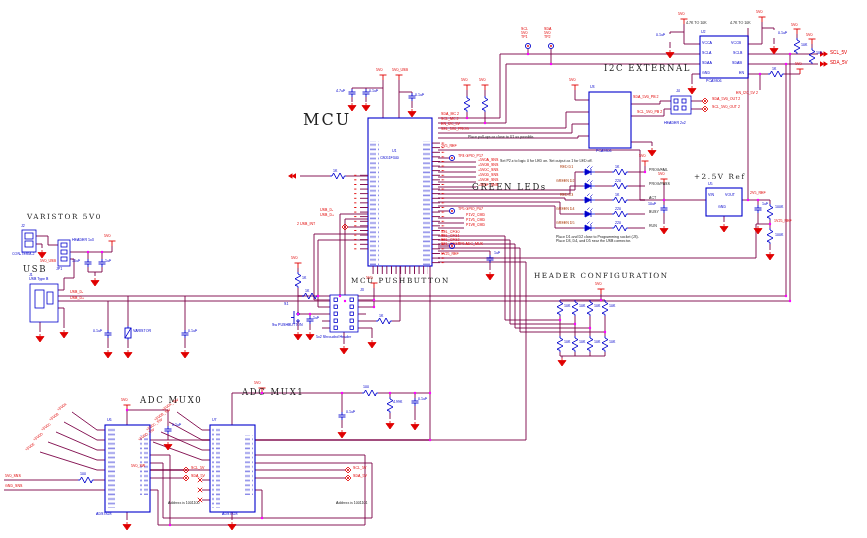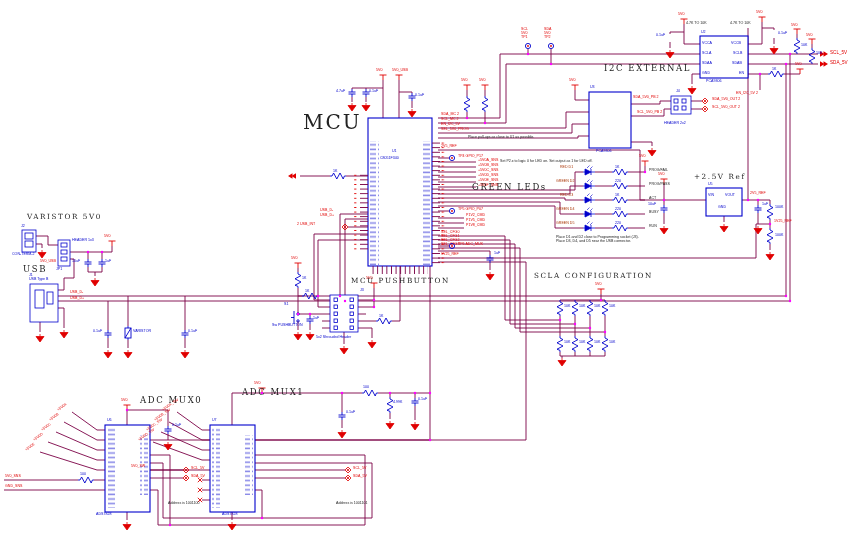--- a/index.html
+++ b/index.html
@@ -4,21 +4,21 @@
 <style>
   html,body{margin:0;padding:0;background:#fff}
   #sheet{position:relative;width:867px;height:538px;background:#fff;overflow:hidden;
          font-family:"Liberation Sans",sans-serif}
   svg{position:absolute;left:0;top:0}
   .lb{position:absolute;line-height:1;white-space:nowrap;font-family:"Liberation Sans",sans-serif}
   .r{color:#e00000}.b{color:#0000cc}.k{color:#1a1a1a}.dr{color:#a83200}
   .s3{font-size:3.6px}.s4{font-size:4.6px}
   .t{font-family:"DejaVu Serif",serif;color:#1a1a1a;letter-spacing:1.6px}
   .t8{font-size:8.5px}.t7{font-size:7.2px}
-  .big{font-family:"DejaVu Serif",serif;color:#222;font-size:20px;letter-spacing:2px}
+  .big{font-family:"DejaVu Serif",serif;color:#222;font-size:16px;letter-spacing:2px}
   .rot{transform:rotate(-35deg);transform-origin:0 50%}
 </style>
 </head>
 <body>
 
 <div id="sheet">
 
 <svg width="867" height="538" viewBox="0 0 867 538">
 <defs>
   <g id="gnd">
@@ -292,21 +292,21 @@
         <circle cx="310" cy="314" r="1.2"></circle>
         <circle cx="374" cy="300" r="1.2"></circle>
         <circle cx="374" cy="307" r="1.2"></circle>
         <circle cx="318" cy="296" r="1.2"></circle>
 </g>
 </svg>
 
 <span class="lb big" style="left:303px;top:112px">MCU</span>
 <span class="lb t t8" style="left:604px;top:64px">I2C EXTERNAL</span>
 <span class="lb t t8" style="left:472px;top:183px">GREEN LEDs</span>
-<span class="lb t t7" style="left:534px;top:272px">SCLA CONFIGURATION</span>
+<span class="lb t t7" style="left:534px;top:272px">HEADER CONFIGURATION</span>
 <span class="lb t t7" style="left:351px;top:277px">MCU PUSHBUTTON</span>
 <span class="lb t t8" style="left:140px;top:396px">ADC MUX0</span>
 <span class="lb t t8" style="left:242px;top:388px">ADC MUX1</span>
 <span class="lb t t7" style="left:27px;top:213px">VARISTOR 5V0</span>
 <span class="lb t t8" style="left:23px;top:265px">USB</span>
 <span class="lb t t7" style="left:694px;top:173px">+2.5V Ref</span>
 
 <span class="lb r s3" style="left:376px;top:69px">5V0</span>
 <span class="lb r s3" style="left:392px;top:69px">5V0_USB</span>
 <span class="lb r s3" style="left:461px;top:79px">5V0</span>

